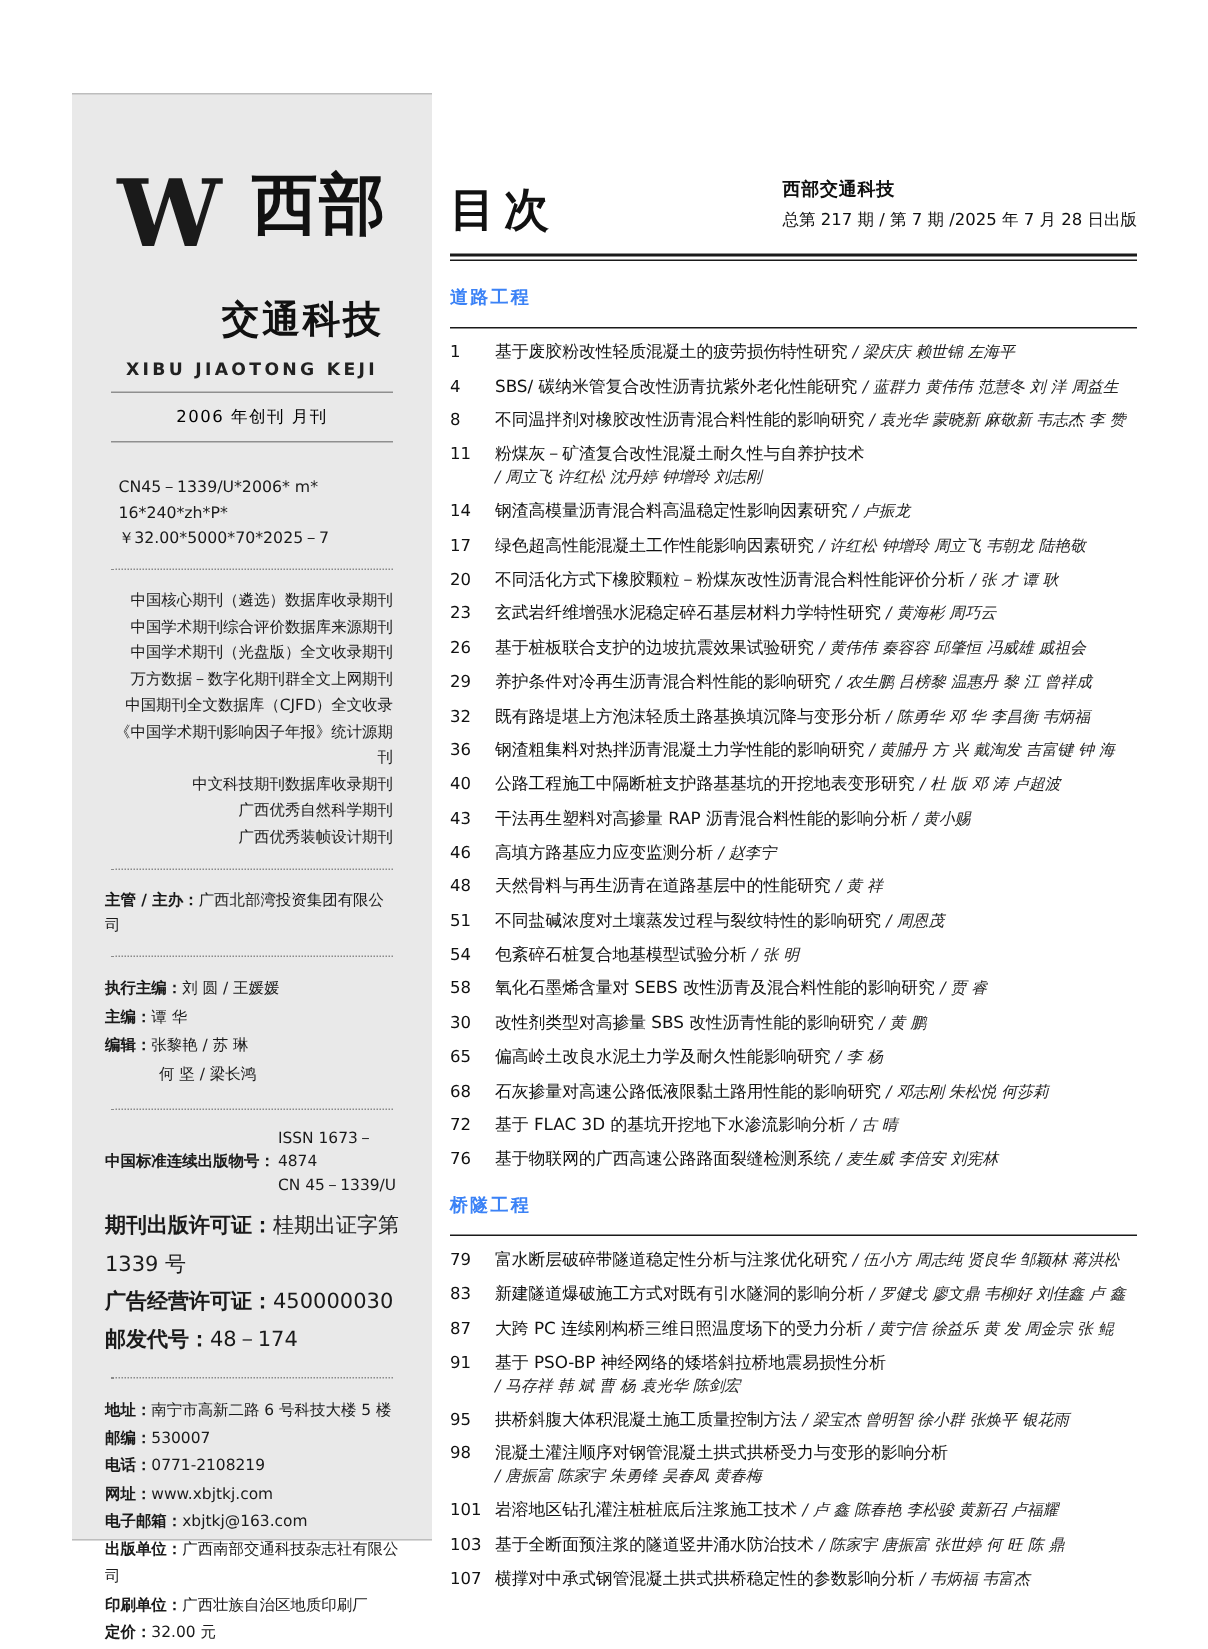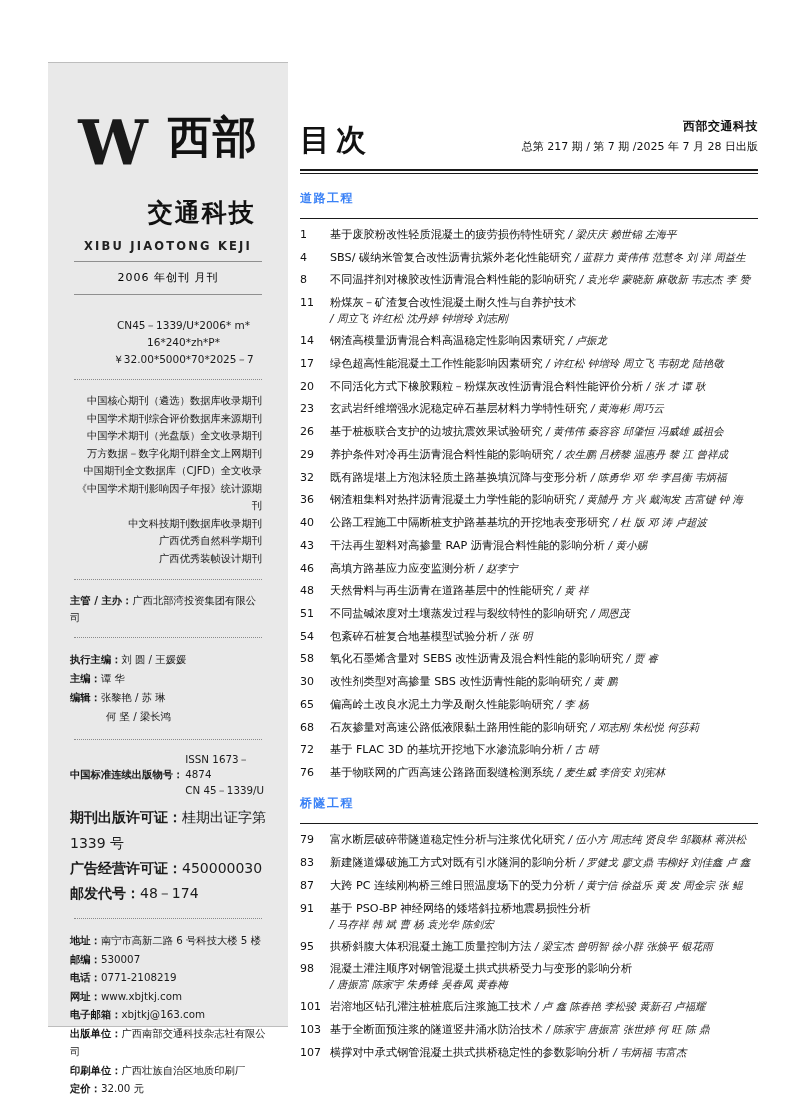--- a/index.html
+++ b/index.html
@@ -94,21 +94,21 @@
   }
   .founded {
     text-align: center;
     font-size: 11px;
     color: #000000;
     letter-spacing: 1px;
     margin-top: 7px;
     margin-bottom: 9px;
   }
   .issn-block {
-    text-align: center;
+    text-align: left;
     font-size: 10.5px;
     line-height: 1.6;
     color: #1a1a1a;
     margin-top: 22px;
     margin-bottom: 8px;
     padding-left: 31px;
   }
   .index-list {
     margin: 6px 26px 6px 26px;
     font-size: 10.2px;
@@ -185,21 +185,20 @@
   }
   .toc-title {
     font-family: "DejaVu Sans", sans-serif;
     font-size: 30px;
     font-weight: bold;
     letter-spacing: 6px;
     color: #111;
     padding-top: 58px;
   }
   .toc-issue {
-    text-align: right;
     font-size: 11px;
     color: #111;
     line-height: 1.8;
     padding-bottom: 4px;
   }
   .toc-issue .j-name { font-weight: bold; font-size: 12px; letter-spacing: .5px;}
   .dbl-rule {
     border-top: 2px solid #1a1a1a;
     border-bottom: 1px solid #1a1a1a;
     height: 2px;

